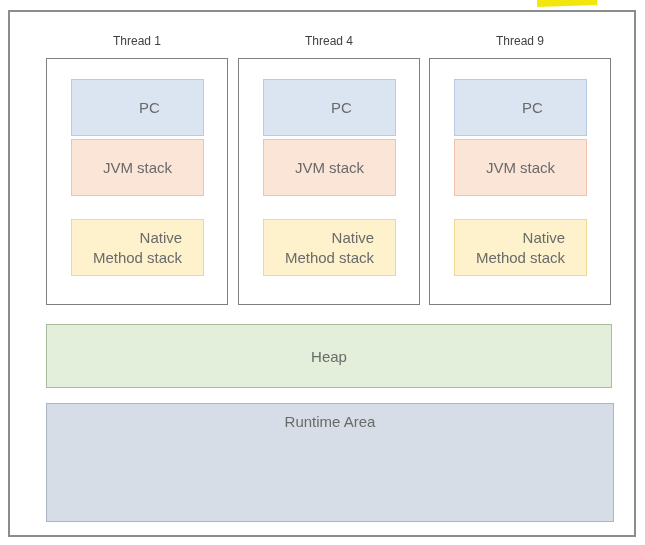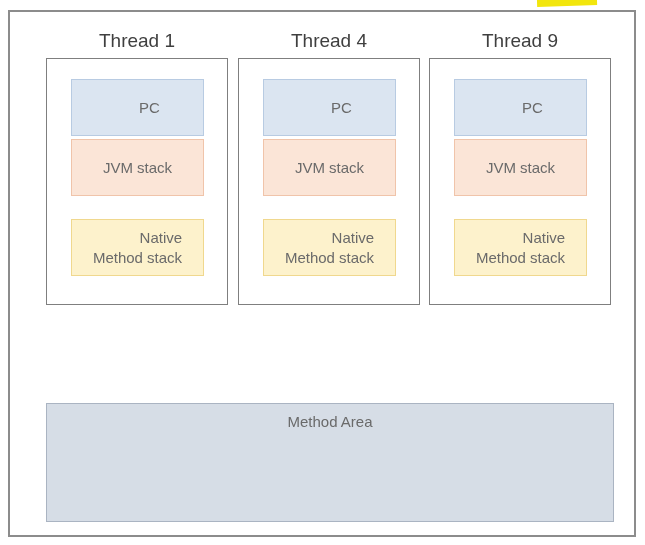--- a/index.html
+++ b/index.html
@@ -33,21 +33,21 @@
     width: 182px;
   }
   .thread.t1 { left: 36px; }
   .thread.t2 { left: 228px; }
   .thread.t3 { left: 419px; }
 
   .thread-title {
     width: 100%;
     height: 24px;
     text-align: center;
-    font-size: 19px;
+    font-size: 12px;
     line-height: 22px;
     color: var(--c-title-text, #3f3f3f);
   }
 
   .thread-box {
     position: absolute;
     left: 0; top: 28px;
     width: 182px; height: 247px;
     background: #ffffff;
     border: 1.5px solid var(--c-thread-border, #7f7f7f);
@@ -154,18 +154,21 @@
   <div class="thread t3">
     <div class="thread-title">Thread 9</div>
     <div class="thread-box">
       <div class="mem pc">PC</div>
       <div class="mem jvm">JVM stack</div>
       <div class="mem native">Native
 Method stack</div>
     </div>
   </div>
 
+  <div class="heap-box">
+    <span class="label">Heap</span>
+  </div>
 
   <div class="method-area-box">
-    <span class="method-area-label">Method Area</span>
+    <span class="method-area-label">Runtime Area</span>
   </div>
 
 </div>
 
 </body></html>

